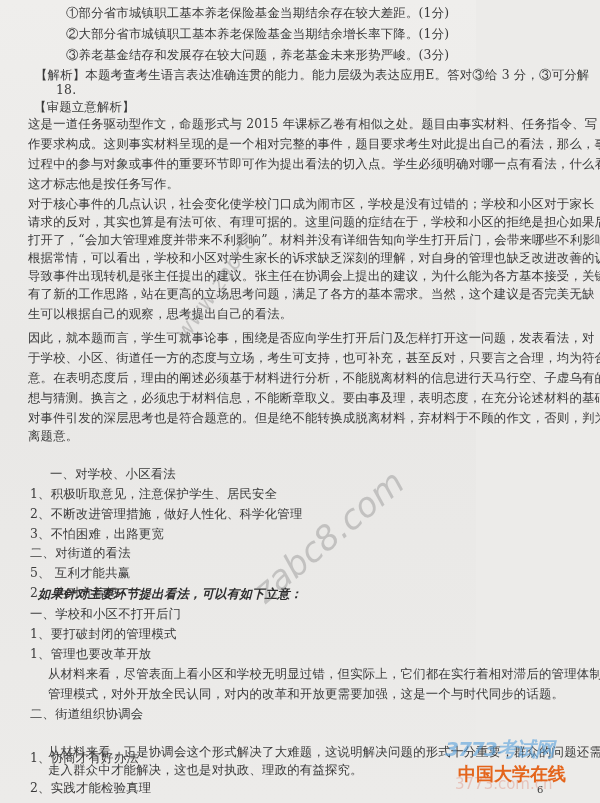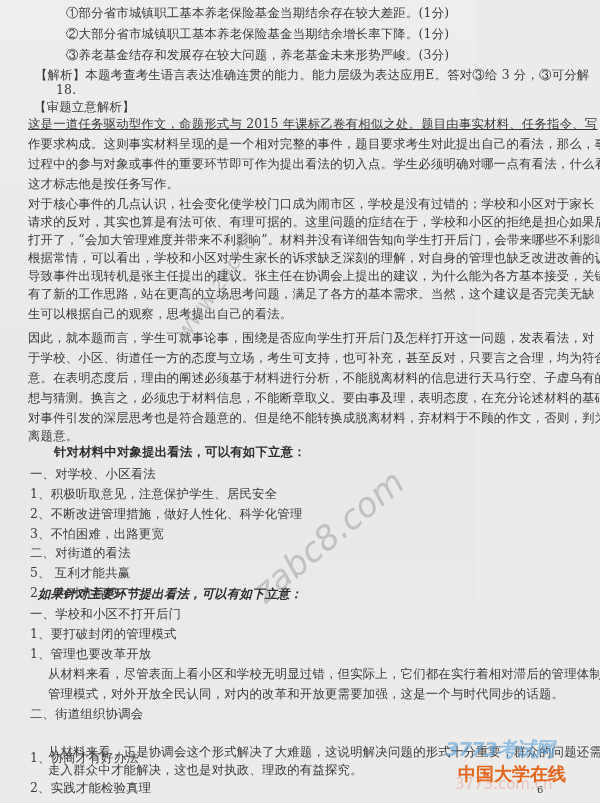--- a/index.html
+++ b/index.html
@@ -50,41 +50,40 @@
 
   <div class="line" style="left:84px;top:26px;" data-name="answer-1">①部分省市城镇职工基本养老保险基金当期结余存在较大差距。(1分)</div>
   <div class="line" style="left:84px;top:51px;" data-name="answer-2">②大部分省市城镇职工基本养老保险基金当期结余增长率下降。(1分)</div>
   <div class="line" style="left:84px;top:76px;" data-name="answer-3">③养老基金结存和发展存在较大问题，养老基金未来形势严峻。(3分)</div>
 
   <div class="line" style="left:52px;top:101px;" data-name="analysis-line-1">【解析】本题考查考生语言表达准确连贯的能力。能力层级为表达应用E。答对③给 3 分，③可分解</div>
 
   <div class="line" style="left:56px;top:151px;" data-name="question-number">18.</div>
   <div class="line" style="left:44px;top:178px;" data-name="section-heading">【审题立意解析】</div>
 
-  <div class="line para" style="top:198px;text-decoration:underline;" data-name="p1-line-1">    这是一道任务驱动型作文，命题形式与 2015 年课标乙卷有相似之处。题目由事实材料、任务指令、写</div>
+  <div class="line para" style="top:198px;" data-name="p1-line-1">    这是一道任务驱动型作文，命题形式与 2015 年课标乙卷有相似之处。题目由事实材料、任务指令、写</div>
   <div class="line para" style="top:218px;" data-name="p1-line-2">作要求构成。这则事实材料呈现的是一个相对完整的事件，题目要求考生对此提出自己的看法，那么，事件</div>
   <div class="line para" style="top:238px;" data-name="p1-line-3">过程中的参与对象或事件的重要环节即可作为提出看法的切入点。学生必须明确对哪一点有看法，什么看法，</div>
   <div class="line para" style="top:258px;" data-name="p1-line-4">这才标志他是按任务写作。</div>
 
   <div class="line para" style="top:280px;" data-name="p2-line-1">    对于核心事件的几点认识，社会变化使学校门口成为闹市区，学校是没有过错的；学校和小区对于家长</div>
   <div class="line para" style="top:300px;" data-name="p2-line-2">请求的反对，其实也算是有法可依、有理可据的。这里问题的症结在于，学校和小区的拒绝是担心如果后门</div>
   <div class="line para" style="top:320px;" data-name="p2-line-3">打开了，“会加大管理难度并带来不利影响”。材料并没有详细告知向学生打开后门，会带来哪些不利影响。</div>
   <div class="line para" style="top:340px;" data-name="p2-line-4">根据常情，可以看出，学校和小区对学生家长的诉求缺乏深刻的理解，对自身的管理也缺乏改进改善的认识。</div>
   <div class="line para" style="top:360px;" data-name="p2-line-5">导致事件出现转机是张主任提出的建议。张主任在协调会上提出的建议，为什么能为各方基本接受，关键是</div>
   <div class="line para" style="top:380px;" data-name="p2-line-6">有了新的工作思路，站在更高的立场思考问题，满足了各方的基本需求。当然，这个建议是否完美无缺，考</div>
   <div class="line para" style="top:400px;" data-name="p2-line-7">生可以根据自己的观察，思考提出自己的看法。</div>
 
   <div class="line para" style="top:420px;" data-name="p3-line-1">    因此，就本题而言，学生可就事论事，围绕是否应向学生打开后门及怎样打开这一问题，发表看法，对</div>
   <div class="line para" style="top:440px;" data-name="p3-line-2">于学校、小区、街道任一方的态度与立场，考生可支持，也可补充，甚至反对，只要言之合理，均为符合题</div>
   <div class="line para" style="top:460px;" data-name="p3-line-3">意。在表明态度后，理由的阐述必须基于材料进行分析，不能脱离材料的信息进行天马行空、子虚乌有的臆</div>
   <div class="line para" style="top:480px;" data-name="p3-line-4">想与猜测。换言之，必须忠于材料信息，不能断章取义。要由事及理，表明态度，在充分论述材料的基础上，</div>
   <div class="line para" style="top:500px;" data-name="p3-line-5">对事件引发的深层思考也是符合题意的。但是绝不能转换成脱离材料，弃材料于不顾的作文，否则，判为偏</div>
   <div class="line para" style="top:520px;" data-name="p3-line-6">离题意。</div>
 
-  <div class="line bold" style="left:54px;top:540px;" data-name="outline-a-intro">针对材料中对象提出看法，可以有如下立意：</div>
   <div class="line" style="left:30px;top:562px;" data-name="outline-a-item-1">一、对学校、小区看法</div>
   <div class="line" style="left:30px;top:584px;" data-name="outline-a-item-2">1、积极听取意见，注意保护学生、居民安全</div>
   <div class="line" style="left:30px;top:606px;" data-name="outline-a-item-3">2、不断改进管理措施，做好人性化、科学化管理</div>
   <div class="line" style="left:30px;top:628px;" data-name="outline-a-item-4">3、不怕困难，出路更宽</div>
   <div class="line" style="left:30px;top:650px;" data-name="outline-a-item-5">二、对街道的看法</div>
   <div class="line" style="left:30px;top:672px;" data-name="outline-a-item-6">5、 互利才能共赢</div>
   <div class="line" style="left:30px;top:694px;" data-name="outline-a-item-7">2、 为对方着想</div>
 
 </div>
 
@@ -106,21 +105,21 @@
 <div class="wm-diag" style="left:245px;top:580px;font-size:34px;transform:rotate(-40deg);" data-name="diagonal-watermark-2">zabc8.com</div>
 
 <div class="brand-3773" data-name="brand-logo-watermark">3773考试网</div>
 <div class="brand-url" data-name="brand-url-watermark">3773.com.cn</div>
 <div class="brand-cn" data-name="brand-name-watermark">中国大学在线</div>
 <div class="page-num" data-name="page-number">6</div>
 
 <style>
   
   [data-name="outline-a-intro"] { top: 444px !important; }
-  [data-name="outline-a-item-1"] { top: 466px !important; }
+  [data-name="outline-a-item-1"] { top: 466px !important; margin-left: 20px; }
   [data-name="outline-a-item-2"] { top: 486px !important; }
   [data-name="outline-a-item-3"] { top: 506px !important; }
   [data-name="outline-a-item-4"] { top: 526px !important; }
   [data-name="outline-a-item-5"] { top: 545px !important; }
   [data-name="outline-a-item-6"] { top: 565px !important; }
   [data-name="outline-a-item-7"] { top: 585px !important; text-align: center; }
   [data-name="p3-line-1"] { top: 330px !important; }
   [data-name="p3-line-2"] { top: 350px !important; }
   [data-name="p3-line-3"] { top: 370px !important; }
   [data-name="p3-line-4"] { top: 390px !important; }

